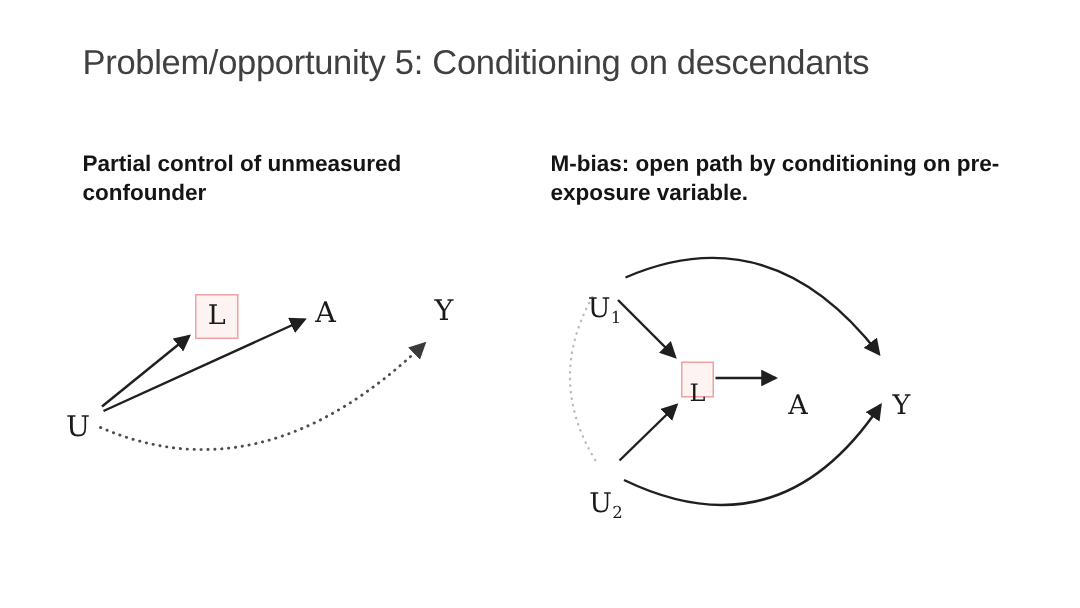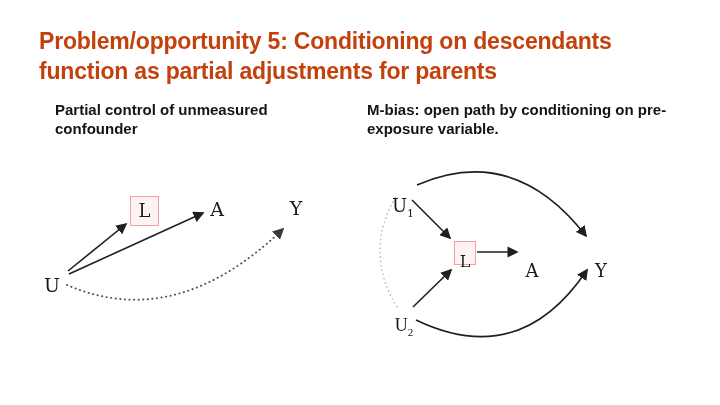--- a/index.html
+++ b/index.html
@@ -1,22 +1,22 @@
 <!DOCTYPE html>
 <html><head>
 <meta charset="utf-8">
 <style>
   html,body { margin:0; padding:0; background:#fff; }
   .slide {
     position:relative; width:720px; height:405px; background:#ffffff;
     font-family:"Liberation Sans", sans-serif; overflow:hidden;
   }
   .title {
-    position:absolute; left:39px; top:27px; margin:0;
-    font-size:23px; font-weight:700; line-height:1.3; color:#c2410c;
+    position:absolute; left:55px; top:27px; margin:0;
+    font-size:23px; font-weight:400; line-height:1.3; color:#404040;
     letter-spacing:-0.2px;
   }
   .col-heading {
     position:absolute; top:101px; font-size:15px; font-weight:700;
     line-height:1.25; color:#141414;
   }
   .col-heading.left  { left:55px;  width:255px; }
   .col-heading.right { left:367px; width:305px; }
 
   .diagram { position:absolute; }
@@ -50,21 +50,21 @@
   .edge.dotted-light {
     stroke:#bcbcbc; stroke-width:1.6;
     stroke-dasharray:0.2 4.2; stroke-linecap:round;
   }
 </style>
 </head>
 <body>
 
 <div class="slide">
 
-  <h1 class="title"><span>Problem/opportunity 5: Conditioning on descendants</span><br><span>function as partial adjustments for parents</span></h1>
+  <h1 class="title"><span>Problem/opportunity 5: Conditioning on descendants</span><br></h1>
 
   <div class="col-heading left">Partial control of unmeasured confounder</div>
   <div class="col-heading right">M-bias: open path by conditioning on pre-exposure variable.</div>
 
   <div class="diagram diagram-left">
     <svg width="300" height="140" viewBox="0 0 300 140">
       <defs>
         <marker id="ah-dark" viewBox="0 0 10 10" refX="8.5" refY="5" markerWidth="7" markerHeight="7" orient="auto">
           <path d="M0,0 L10,5 L0,10 z" fill="#1f1f1f"></path>
         </marker>
@@ -92,21 +92,21 @@
         </marker>
       </defs>
       <path class="edge dotted-light" d="M 27,33 Q -4,88 29,142"></path>
       <path class="edge" d="M 44,35 L 82,73" marker-end="url(#ah-dark2)"></path>
       <path class="edge" d="M 45,142 L 83,105" marker-end="url(#ah-dark2)"></path>
       <path class="edge" d="M 109,87 L 149,87" marker-end="url(#ah-dark2)"></path>
       <path class="edge" d="M 49,20 Q 146,-22 218,71" marker-end="url(#ah-dark2)"></path>
       <path class="edge" d="M 48,155 Q 152,205 219,105" marker-end="url(#ah-dark2)"></path>
     </svg>
     <span class="node" style="left:35px; top:23px;"><span>U</span><sub>1</sub></span>
-    <span class="node" style="left:36px; top:142px;font-family:Liberation Serif, serif;"><span>U</span><sub>2</sub></span>
+    <span class="node" style="left:36px; top:153px;"><span>U</span><sub>2</sub></span>
     <div class="l-box">
       <span class="node">L</span>
     </div>
     <span class="node" style="left:164px; top:88px;">A</span>
     <span class="node" style="left:233px; top:88px;">Y</span>
   </div>
 
 </div>
 
 </body></html>

